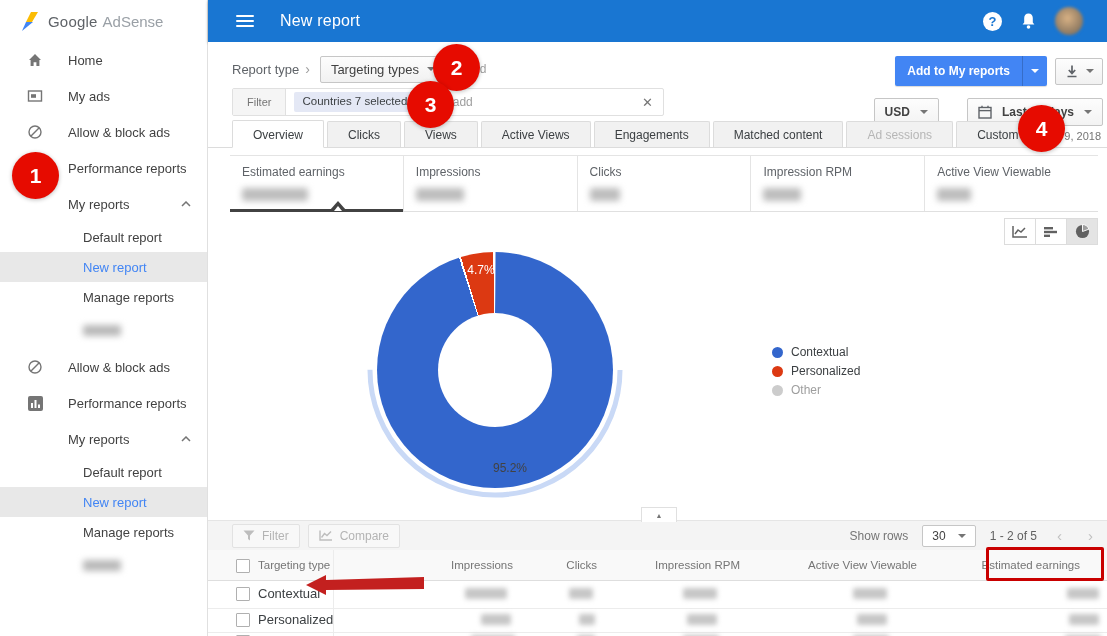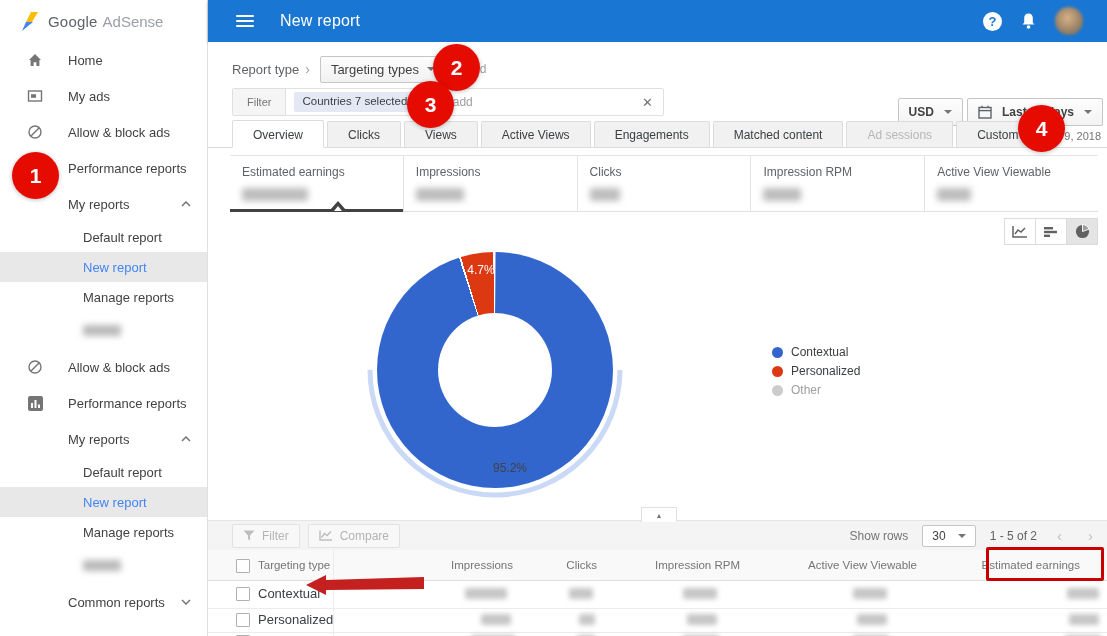--- a/index.html
+++ b/index.html
@@ -48,21 +48,21 @@
   .fb-add{margin-left:10px;}
   .fb-clear{margin-left:auto;margin-right:10px;color:#757575;font-size:13px;cursor:pointer;}
 
   .actions1{position:absolute;right:4px;top:14px;display:flex;align-items:center;gap:8px;}
   .btn-primary{display:flex;align-items:stretch;background:#4285f4;border-radius:2px;overflow:hidden;cursor:pointer;box-shadow:0 1px 1px rgba(0,0,0,.15);}
   .btn-primary .main{color:#fff;font-size:12px;font-weight:700;padding:8px 12px;}
   .btn-primary .dd{display:flex;align-items:center;padding:0 8px;border-left:1px solid rgba(0,0,0,.18);}
   .btn-primary .dd .caret{border-top-color:#fff;}
   .btn-light{display:flex;align-items:center;gap:6px;background:linear-gradient(#fdfdfd,#f1f1f1);border:1px solid #c6c6c6;border-radius:2px;padding:5px 8px;cursor:pointer;}
 
-  .actions2{position:absolute;right:4px;top:56px;display:flex;align-items:center;gap:4px;}
+  .actions2{position:absolute;right:4px;top:56px;display:flex;align-items:center;gap:28px;}
   .sel-sm{display:flex;align-items:center;gap:10px;background:linear-gradient(#fdfdfd,#f3f3f3);border:1px solid #c6c6c6;border-radius:2px;padding:6px 10px;font-size:12px;font-weight:700;color:#424242;cursor:pointer;}
   .date-note{position:absolute;right:6px;top:88px;font-size:11px;color:#757575;}
 
   .tabs-row{position:absolute;left:0;right:0;top:78px;height:28px;border-bottom:1px solid #dcdcdc;display:flex;align-items:flex-end;padding-left:24px;box-sizing:border-box;}
   .tab{height:26px;line-height:26px;padding:0 20px;background:#f1f1f1;border:1px solid #dcdcdc;border-bottom:none;border-radius:2px 2px 0 0;margin-right:3px;font-size:12px;color:#3c4043;cursor:pointer;box-sizing:border-box;}
   .tab.active{background:#fff;height:28px;line-height:28px;margin-bottom:-1px;border-bottom:1px solid #fff;}
   .tab.disabled{color:#b6b6b6;cursor:default;}
   .tab .x{margin-left:8px;color:#757575;font-size:11px;}
 
   .cards{position:absolute;left:22px;top:113px;width:868px;height:57px;border-top:1px solid #e4e4e4;border-bottom:1px solid #e0e0e0;display:flex;box-sizing:border-box;}
@@ -228,28 +228,20 @@
       </div>
       <div class="sn-item sub sel h30">
         <span>New report</span>
       </div>
       <div class="sn-item sub h30">
         <span>Manage reports</span>
       </div>
       <div class="sn-item sub h37">
         <span class="sn-blob blur"></span>
       </div>
-      <div class="sn-item h36">
-        <span style="padding-left:42px">Common reports</span>
-        <span class="sn-chev">
-          <svg width="10" height="6" viewBox="0 0 10 6">
-              <polyline points="1,1 5,5 9,1" fill="none" stroke="#757575" stroke-width="1.5"></polyline>
-            </svg>
-        </span>
-      </div>
     </div>
   </div>
 
   <div class="appbar">
     <div class="appbar-left">
       <div class="hamburger">
           <div></div>
           <div></div>
           <div></div>
         </div>
@@ -272,20 +264,36 @@
     <div class="row-reporttype">
       <span class="rt-label">Report type</span>
       <span class="rt-chev">›</span>
       <span class="btn-select">
         <span>Targeting types</span>
         <span class="caret"></span>
       </span>
       <span class="add-link">+ add</span>
     </div>
 
+    <div class="actions1">
+      <span class="btn-primary">
+        <span class="main">Add to My reports</span>
+        <span class="dd">
+            <span class="caret"></span>
+          </span>
+      </span>
+      <span class="btn-light">
+        <span>
+          <svg width="16" height="15" viewBox="0 0 16 15">
+              <path d="M8 1.5 V9 M4.8 6 L8 9.4 L11.2 6 M3.5 12.5 H12.5" fill="none" stroke="#5f6368" stroke-width="1.7"></path>
+            </svg>
+        </span>
+        <span class="caret"></span>
+      </span>
+    </div>
 
     <div class="filterbar">
       <span class="fb-label">Filter</span>
       <span class="chip">
         <span>Countries 7 selected</span>
         <span class="x">✕</span>
       </span>
       <span class="add-link fb-add">+ add</span>
       <span class="fb-clear">✕</span>
     </div>
@@ -414,21 +422,21 @@
           </span>
           <span>Compare</span>
         </span>
       </div>
       <div class="tb-right">
         <span class="showrows">Show rows</span>
         <span class="rows-select">
           <span>30</span>
           <span class="caret"></span>
         </span>
-        <span class="range">1 - 5 of 2</span>
+        <span class="range">1 - 2 of 5</span>
         <span class="pg">‹</span>
         <span class="pg">›</span>
       </div>
     </div>
 
     <div class="tbl-head">
       <span class="cb" style="top:9px"></span>
       <span class="cell" style="left:50px;top:9px">Targeting type</span>
       <span class="cell" style="right:594px;top:9px">Impressions</span>
       <span class="cell" style="right:510px;top:9px">Clicks</span>

